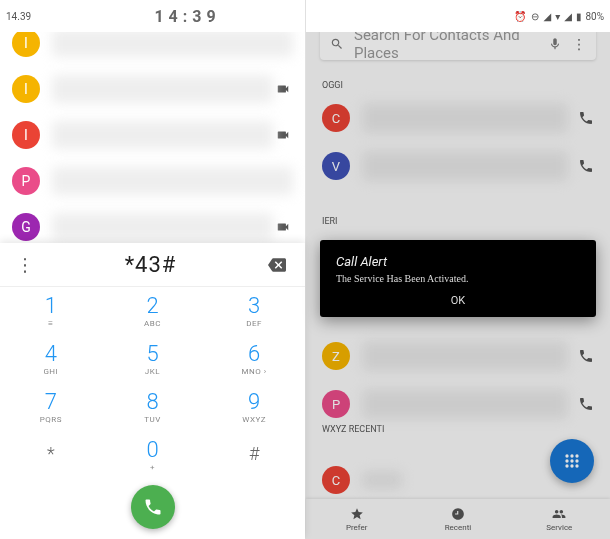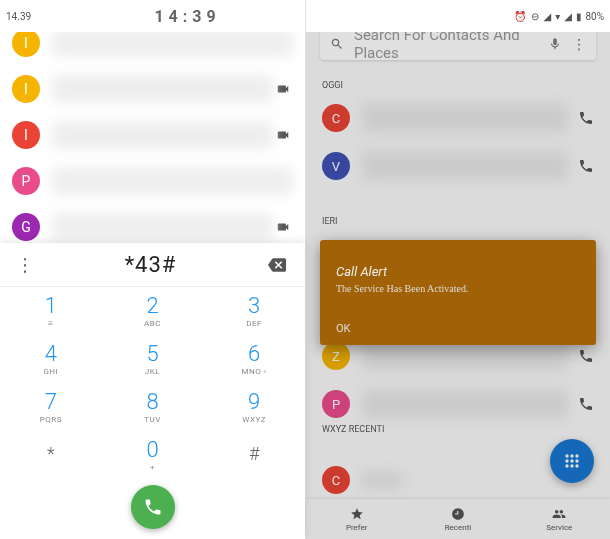--- a/index.html
+++ b/index.html
@@ -44,24 +44,24 @@
   .right-list { position: absolute; top: 70px; left: 0; right: 0; bottom: 40px; z-index: 1; }
   .r-row { display: flex; align-items: center; height: 48px; padding: 0 16px; }
   .r-row .avatar { width: 28px; height: 28px; font-size: 13px; }
   .r-row .name-block { flex: 1; height: 30px; background: #e8e8e8; filter: blur(6px); border-radius: 4px; margin-right: 10px; }
   .r-row .phone-ic { color: #555; }
   .bottom-nav { position: absolute; bottom: 0; left: 0; right: 0; height: 40px; background: #fafafa; display: flex; z-index: 2; box-shadow: 0 -1px 3px rgba(0,0,0,0.1); }
   .nav-item { flex: 1; display: flex; flex-direction: column; align-items: center; justify-content: center; font-size: 8px; color: #555; gap: 2px; }
   .fab { position: absolute; right: 16px; bottom: 56px; width: 44px; height: 44px; border-radius: 50%; background: #1976d2; display: flex; align-items: center; justify-content: center; box-shadow: 0 3px 8px rgba(0,0,0,0.3); z-index: 4; }
 
   
-  .popup { position: absolute; left: 14px; right: 14px; top: 240px; background: #a16207; color: #eee; padding: 24px 16px 10px; border-radius: 3px; z-index: 30; box-shadow: 0 4px 16px rgba(0,0,0,0.4); }
+  .popup { position: absolute; left: 14px; right: 14px; top: 240px; background: #000000; color: #eee; padding: 14px 16px 10px; border-radius: 3px; z-index: 30; box-shadow: 0 4px 16px rgba(0,0,0,0.4); }
   .popup .title { font-size: 13px; font-style: italic; margin-bottom: 4px; }
   .popup .msg { font-size: 10px; color: #ddd; font-family: Liberation Serif, serif; }
-  .popup .ok { text-align: left; font-size: 11px; color: #ddd; margin-top: 28px; cursor: pointer; }
+  .popup .ok { text-align: center; font-size: 11px; color: #ddd; margin-top: 10px; cursor: pointer; }
 </style>
 </head>
 <body>
 
 <div class="screens">
 
   <div class="screen left">
     <div class="statusbar">
       <span>14.39</span>
       <span class="center-time">14:39</span>

